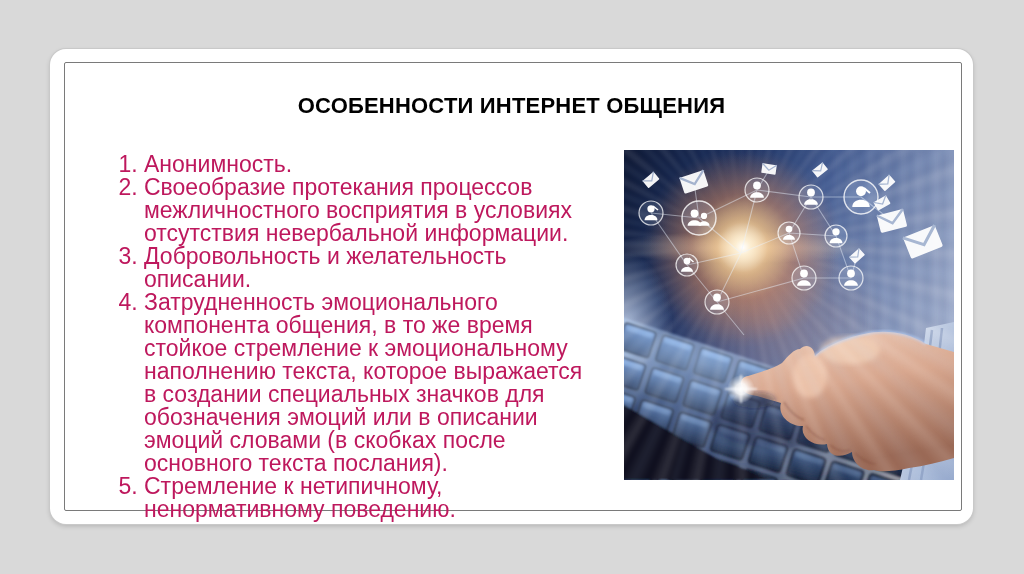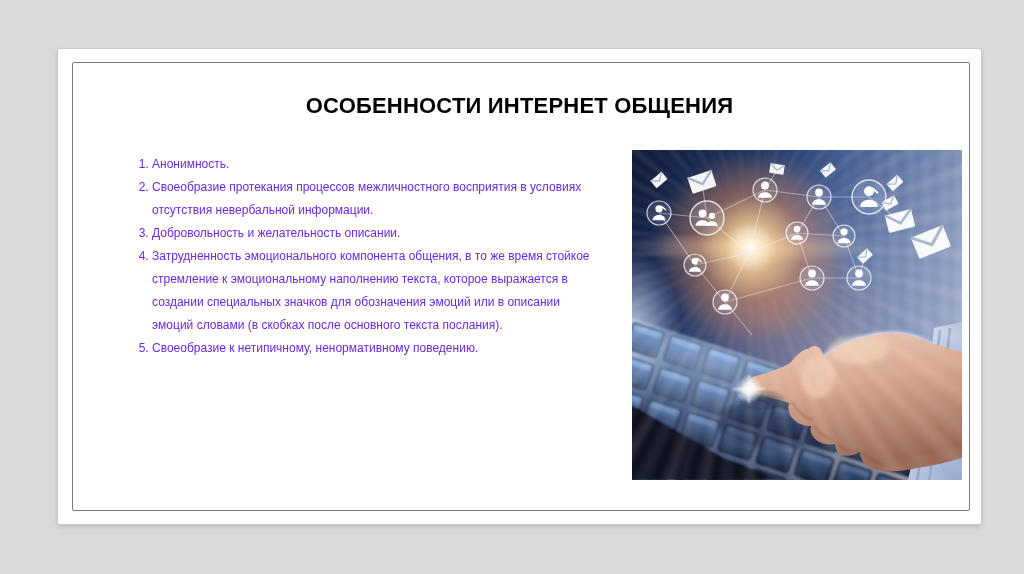--- a/index.html
+++ b/index.html
@@ -2,37 +2,37 @@
 <html><head>
 <meta charset="utf-8">
 <style>
   html,body{margin:0;padding:0;}
   body{
     width:1024px;height:574px;position:relative;overflow:hidden;
     background:#d9d9d9;
     font-family:"Liberation Sans", sans-serif;
   }
   .slide{
-    position:absolute;left:58px;top:49px;width:923px;height:475px;
-    background:#ffffff;border-radius:2px;
+    position:absolute;left:50px;top:49px;width:923px;height:475px;
+    background:#ffffff;border-radius:16px;
     box-shadow:0 0 0 1px #c9c9c9, 0 2px 5px rgba(0,0,0,0.18);
   }
   .inner-border{
     position:absolute;left:14px;top:13px;right:11px;bottom:13px;
     border:1px solid #7a7a7a;border-radius:2px;pointer-events:none;
   }
   .slide-title{
     position:absolute;left:0;right:0;top:44px;margin:0;
     text-align:center;font-size:22px;font-weight:bold;color:#000;
     letter-spacing:0.2px;
   }
   .feature-list{
     position:absolute;left:61px;top:104px;width:443px;margin:0;
     padding:0 0 0 33px;
-    font-size:12px;line-height:23px;color:#6d28d9;
+    font-size:23px;line-height:23px;color:#be185d;
   }
   .feature-list li{margin:0;padding:0;}
   
   .photo{
     position:absolute;left:574px;top:101px;width:330px;height:330px;
     overflow:hidden;
     background:
       radial-gradient(circle at 36% 29.5%, rgba(255,255,255,0.95) 0%, rgba(255,244,225,0.85) 3%, rgba(255,205,140,0.55) 9%, rgba(255,150,80,0.28) 17%, rgba(255,130,70,0) 32%),
       radial-gradient(ellipse 55% 40% at 45% 52%, rgba(255,150,90,0.25), rgba(255,150,90,0) 65%),
       radial-gradient(ellipse 20% 32% at 0% 55%, rgba(215,230,255,0.85), rgba(215,230,255,0) 75%),
@@ -73,21 +73,21 @@
 <div class="slide">
   <div class="inner-border"></div>
 
   <h1 class="slide-title">ОСОБЕННОСТИ ИНТЕРНЕТ ОБЩЕНИЯ</h1>
 
   <ol class="feature-list">
     <li>Анонимность.</li>
     <li>Своеобразие протекания процессов межличностного восприятия в условиях отсутствия невербальной информации.</li>
     <li>Добровольность и желательность описании.</li>
     <li>Затрудненность эмоционального компонента общения, в то же время стойкое стремление к эмоциональному наполнению текста, которое выражается в создании специальных значков для обозначения эмоций или в описании эмоций словами (в скобках после основного текста послания).</li>
-    <li>Своеобразие к нетипичному, ненормативному поведению.</li>
+    <li>Стремление к нетипичному, ненормативному поведению.</li>
   </ol>
 
   <div class="photo" role="img" aria-label="Фото: рука нажимает клавишу подсвеченной синей клавиатуры, световая вспышка и сеть круглых значков пользователей и конвертов электронной почты">
 
     <div class="window-stripes"></div>
 
     <svg class="scene" viewBox="0 0 330 330">
       <defs>
         <linearGradient id="keyGrad" x1="0" y1="0" x2="0" y2="1">
           <stop offset="0" stop-color="#6d8fc9"></stop>

